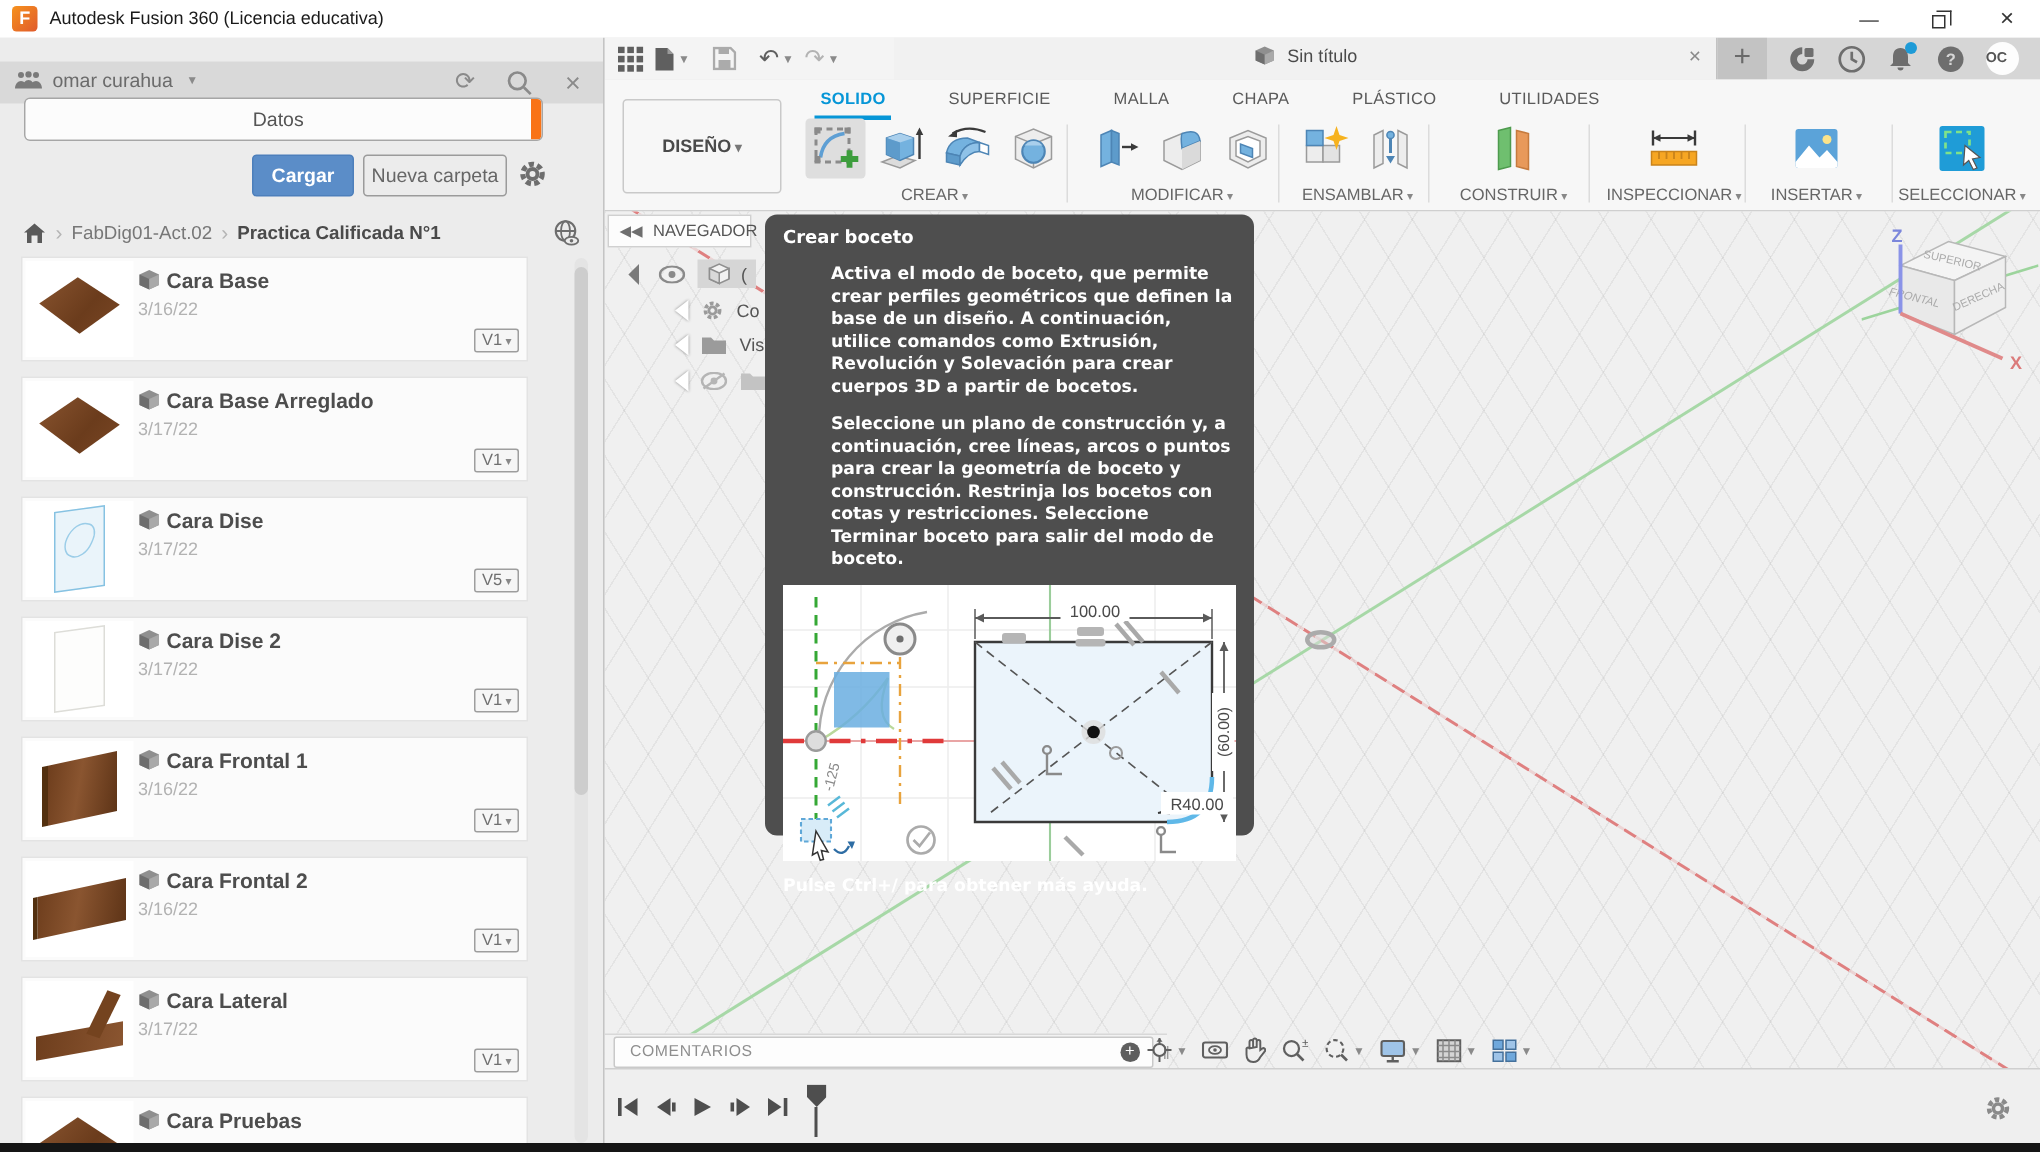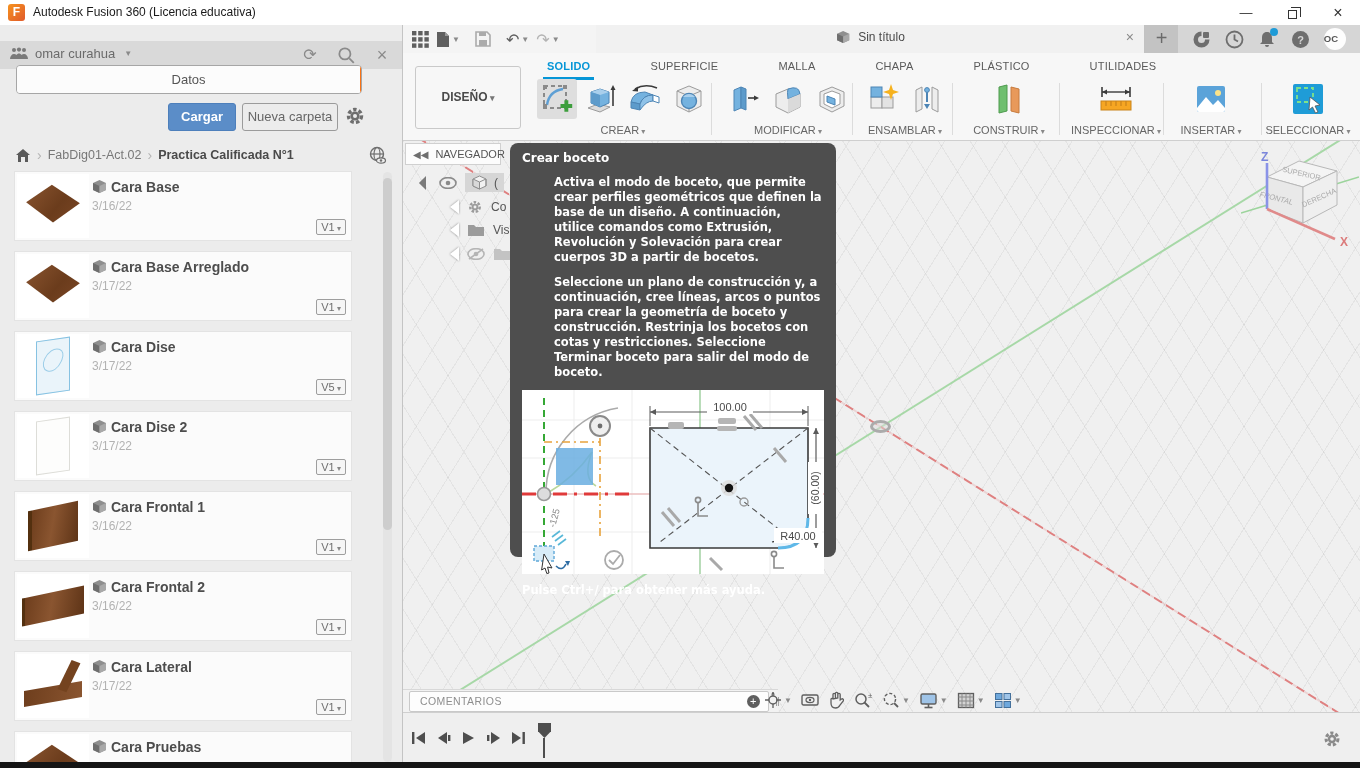--- a/index.html
+++ b/index.html
@@ -15,21 +15,21 @@
   .maxglyph::after { content:""; position:absolute; left:2px; top:-4px; width:9px; height:9px; border:1px solid #333; border-left:none; border-bottom:none; background:transparent; }
 
   
   #left-panel { position:absolute; left:0; top:25px; width:403px; height:737px; background:#ECECEC; border-right:1px solid #C4C4C4; z-index:30; overflow:hidden; }
   #lp-header { position:absolute; left:0; top:0; width:100%; height:28px; background:#D9D9D9;margin-top:16px; }
   #lp-user { position:absolute; left:10px; top:5px; display:flex; align-items:center; gap:7px; color:#6B6B6B; font-size:13px; }
   .lp-hicons { position:absolute; top:4px; display:flex; gap:16px; color:#8A8A8A; }
   .hicon { width:20px; height:20px; font-size:16px; line-height:20px; text-align:center; color:#8A8A8A; }
   #lp-tabs { position:absolute; left:16px; top:40px; width:346px; height:29px; display:flex; border:1px solid #A6A6A6; border-radius:4px; overflow:hidden; background:#DCDCDC; }
   .lp-tab { flex:1; text-align:center; line-height:27px; font-size:13px; color:#555; }
-  .lp-tab.active { background:#FCFCFC; border-right:1px solid #f97316; }
+  .lp-tab.active { background:#FCFCFC; border-right:7px solid #f97316; }
   #btn-cargar { position:absolute; left:168px; top:78px; width:68px; height:28px; background:#5B8DC8; border:1px solid #4D7FBB; border-radius:3px; color:#fff; font-size:13px; font-weight:bold; text-align:center; line-height:26px; }
   #btn-nueva { position:absolute; left:242px; top:78px; width:96px; height:28px; background:#ECECEC; border:1px solid #9B9B9B; border-radius:3px; color:#666; font-size:13px; text-align:center; line-height:26px; }
   #lp-gear { position:absolute; left:344px; top:80px; }
   #lp-breadcrumb { position:absolute; left:15px; top:120px; width:372px; height:20px; display:flex; align-items:center; gap:6px; font-size:12.5px; color:#777; }
   #lp-breadcrumb .sep { color:#B5B5B5; font-size:14px; }
   #lp-breadcrumb .current { font-weight:bold; color:#4A4A4A; }
   #lp-breadcrumb .globe { margin-left:auto; }
 
   #file-list { position:absolute; left:15px; top:147px; width:356px; }
   .file-card { position:relative; width:336px; height:68px; background:#FBFBFB; margin-bottom:12px; box-shadow:0 0 0 1px #E3E3E3; }
@@ -61,21 +61,21 @@
   #doc-tab .tab-inner { position:absolute; left:50%; transform:translateX(-50%); top:5px; display:flex; gap:7px; align-items:center; font-size:12px; color:#4A4A4A; }
   #doc-tab .tab-close { position:absolute; right:10px; top:4px; font-size:14px; color:#8A8A8A; }
   #tab-plus { position:absolute; left:742px; top:0; width:33px; height:28px; background:#C3C3C3; color:#6A6A6A; font-size:20px; text-align:center; line-height:26px; }
   #top-icons { position:absolute; left:775px; top:0; right:0; height:28px; display:flex; align-items:center; justify-content:space-evenly; }
   #avatar { width:22px; height:22px; border-radius:50%; background:#FDFDFD; color:#555; font-size:9.5px; font-weight:bold; text-align:left; line-height:22px; }
 
   
   #ribbon { position:absolute; left:403px; top:53px; width:957px; height:88px; background:#F7F7F7; border-bottom:1px solid #CFCFCF; }
   #workspace-box { position:absolute; left:12px; top:13px; width:106px; height:63px; border:1px solid #C9C9C9; border-radius:3px; background:#F7F7F7; text-align:center; font-size:12px; font-weight:bold; color:#4A4A4A; line-height:61px; }
   #workspace-box::after { content:" ▾"; font-size:9px; color:#777; }
-  #ribbon-tabs { position:absolute; left:140px; top:4px; display:flex; gap:52px; }
+  #ribbon-tabs { position:absolute; left:140px; top:4px; display:flex; gap:34px; }
   .rtab { font-size:11px; color:#5A5A5A; padding:3px 4px 5px 4px; letter-spacing:.2px; }
   .rtab.active { color:#0696D7; font-weight:bold; border-bottom:3px solid #0696D7; }
   .rgroup { position:absolute; top:26px; height:58px; text-align:center; }
   .rgroup .icons { display:flex; align-items:flex-start; justify-content:center; gap:4px; height:44px; }
   .rgroup .glabel { font-size:11px; color:#666; margin-top:1px; }
   .rgroup .glabel::after { content:" ▾"; font-size:8px; color:#888; }
   .tool { width:40px; height:40px; display:flex; align-items:center; justify-content:center; border-radius:3px; }
   .tool.selected { background:#DEDEDE; }
   .rdivider { position:absolute; top:30px; width:1px; height:52px; background:#DCDCDC; }
 

